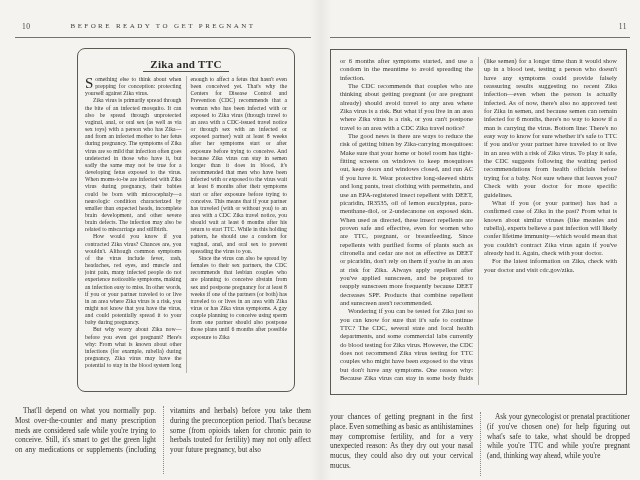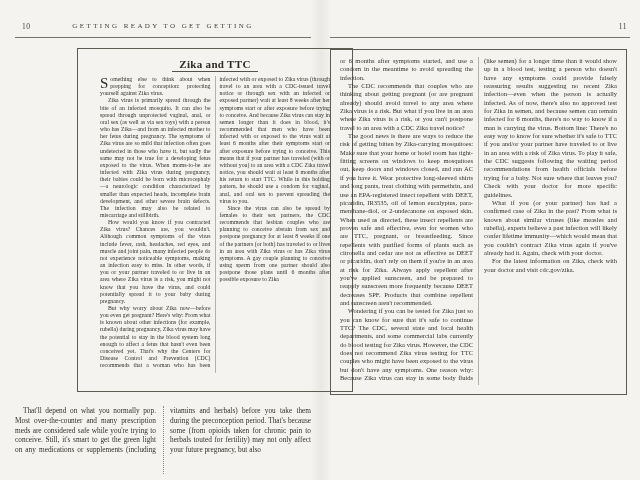--- a/index.html
+++ b/index.html
@@ -27,21 +27,21 @@
     white-space:nowrap;
   }
   .pn{position:absolute;top:0;font-size:7.5px;letter-spacing:0.5px;color:#45423c;}
   .page.left  .pn{left:7px;}
   .page.right .pn{right:3px;text-align:center;}
 
   .zika-box{
     position:absolute;box-sizing:border-box;
     border:1px solid #5d5a52;background:transparent;
   }
-  .zika-box.box-left {left:62px;top:26px;width:276px;height:344px;padding:5px 22px;}
+  .zika-box.box-left {left:62px;top:26px;width:218px;height:344px;padding:5px 7px;border-radius:8px;}
   .zika-box.box-right{left:0px;  top:27px;width:297px;height:346px;padding:7px 9px;}
 
   .box-title-wrap{text-align:center;margin:0 0 4px 0;}
   .box-title{
     display:inline-block;font-weight:bold;font-size:11px;color:#2e2b26;
     border-bottom:1px solid #55524b;padding:0 7px 1px 7px;letter-spacing:0.3px;
   }
 
   .box-copy{
     column-count:2;column-fill:auto;overflow:hidden;
@@ -69,21 +69,21 @@
 </style>
 </head>
 <body>
 
 <div class="spread">
   <div class="gutter"></div>
 
   <div class="page left">
     <div class="running-head">
       <span class="pn">10</span>
-      <span>GETTING READY TO GET GETTING</span>
+      <span>BEFORE READY TO GET PREGNANT</span>
     </div>
 
     <div class="zika-box box-left">
       <div class="box-title-wrap">
         <span class="box-title">Zika and TTC</span>
       </div>
       <div class="box-copy">
         <p class="no-indent"><span class="dropcap">S</span><span>omething else to think about when prepping for conception: protecting yourself against Zika virus.</span></p>
         <p>Zika virus is primarily spread through the bite of an infected mosquito. It can also be spread through unprotected vaginal, anal, or oral sex (as well as via sex toys) with a person who has Zika—and from an infected mother to her fetus during pregnancy. The symptoms of Zika virus are so mild that infection often goes undetected in those who have it, but sadly the same may not be true for a developing fetus exposed to the virus. When moms-to-be are infected with Zika virus during pregnancy, their babies could be born with microcephaly—a neurologic condition characterized by smaller than expected heads, incomplete brain development, and other severe brain defects. The infection may also be related to miscarriage and stillbirth.</p>
         <p>How would you know if you contracted Zika virus? Chances are, you wouldn't. Although common symptoms of the virus include fever, rash, headaches, red eyes, and muscle and joint pain, many infected people do not experience noticeable symptoms, making an infection easy to miss. In other words, if you or your partner traveled to or live in an area where Zika virus is a risk, you might not know that you have the virus, and could potentially spread it to your baby during pregnancy.</p>
@@ -107,15 +107,17 @@
         <p class="no-indent">or 6 months after symptoms started, and use a condom in the meantime to avoid spreading the infection.</p>
         <p>The CDC recommends that couples who are thinking about getting pregnant (or are pregnant already) should avoid travel to any area where Zika virus is a risk. But what if you live in an area where Zika virus is a risk, or you can't postpone travel to an area with a CDC Zika travel notice?</p>
         <p>The good news is there are ways to reduce the risk of getting bitten by Zika-carrying mosquitoes: Make sure that your home or hotel room has tight-fitting screens on windows to keep mosquitoes out, keep doors and windows closed, and run AC if you have it. Wear protective long-sleeved shirts and long pants, treat clothing with permethrin, and use an EPA-registered insect repellent with DEET, picaridin, IR3535, oil of lemon eucalyptus, para-menthane-diol, or 2-undecanone on exposed skin. When used as directed, these insect repellents are proven safe and effective, even for women who are TTC, pregnant, or breastfeeding. Since repellents with purified forms of plants such as citronella and cedar are not as effective as DEET or picaridin, don't rely on them if you're in an area at risk for Zika. Always apply repellent after you've applied sunscreen, and be prepared to reapply sunscreen more frequently because DEET decreases SPF. Products that combine repellent and sunscreen aren't recommended.</p>
         <p>Wondering if you can be tested for Zika just so you can know for sure that it's safe to continue TTC? The CDC, several state and local health departments, and some commercial labs currently do blood testing for Zika virus. However, the CDC does not recommend Zika virus testing for TTC couples who might have been exposed to the virus but don't have any symptoms. One reason why: Because Zika virus can stay in some body fluids (like semen) for a longer time than it would show up in a blood test, testing a person who doesn't have any symptoms could provide falsely reassuring results suggesting no recent Zika infection—even when the person is actually infected. As of now, there's also no approved test for Zika in semen, and because semen can remain infected for 6 months, there's no way to know if a man is carrying the virus. Bottom line: There's no easy way to know for sure whether it's safe to TTC if you and/or your partner have traveled to or live in an area with a risk of Zika virus. To play it safe, the CDC suggests following the waiting period recommendations from health officials before trying for a baby. Not sure where that leaves you? Check with your doctor for more specific guidelines.</p>
         <p>What if you (or your partner) has had a confirmed case of Zika in the past? From what is known about similar viruses (like measles and rubella), experts believe a past infection will likely confer lifetime immunity—which would mean that you couldn't contract Zika virus again if you've already had it. Again, check with your doctor.</p>
         <p>For the latest information on Zika, check with your doctor and visit cdc.gov/zika.</p>
       </div>
     </div>
 
     <div class="page-body">
+      <p class="no-indent">your chances of getting pregnant in the first place. Even something as basic as antihistamines may compromise fertility, and for a very unexpected reason: As they dry out your nasal mucus, they could also dry out your cervical mucus.</p>
+      <p class="col-break">Ask your gynecologist or prenatal practitioner (if you've chosen one) for help figuring out what's safe to take, what should be dropped while you're TTC and while you're pregnant (and, thinking way ahead, while you're</p>
     </div>
   </div>
 </div>
 
 </body></html>

